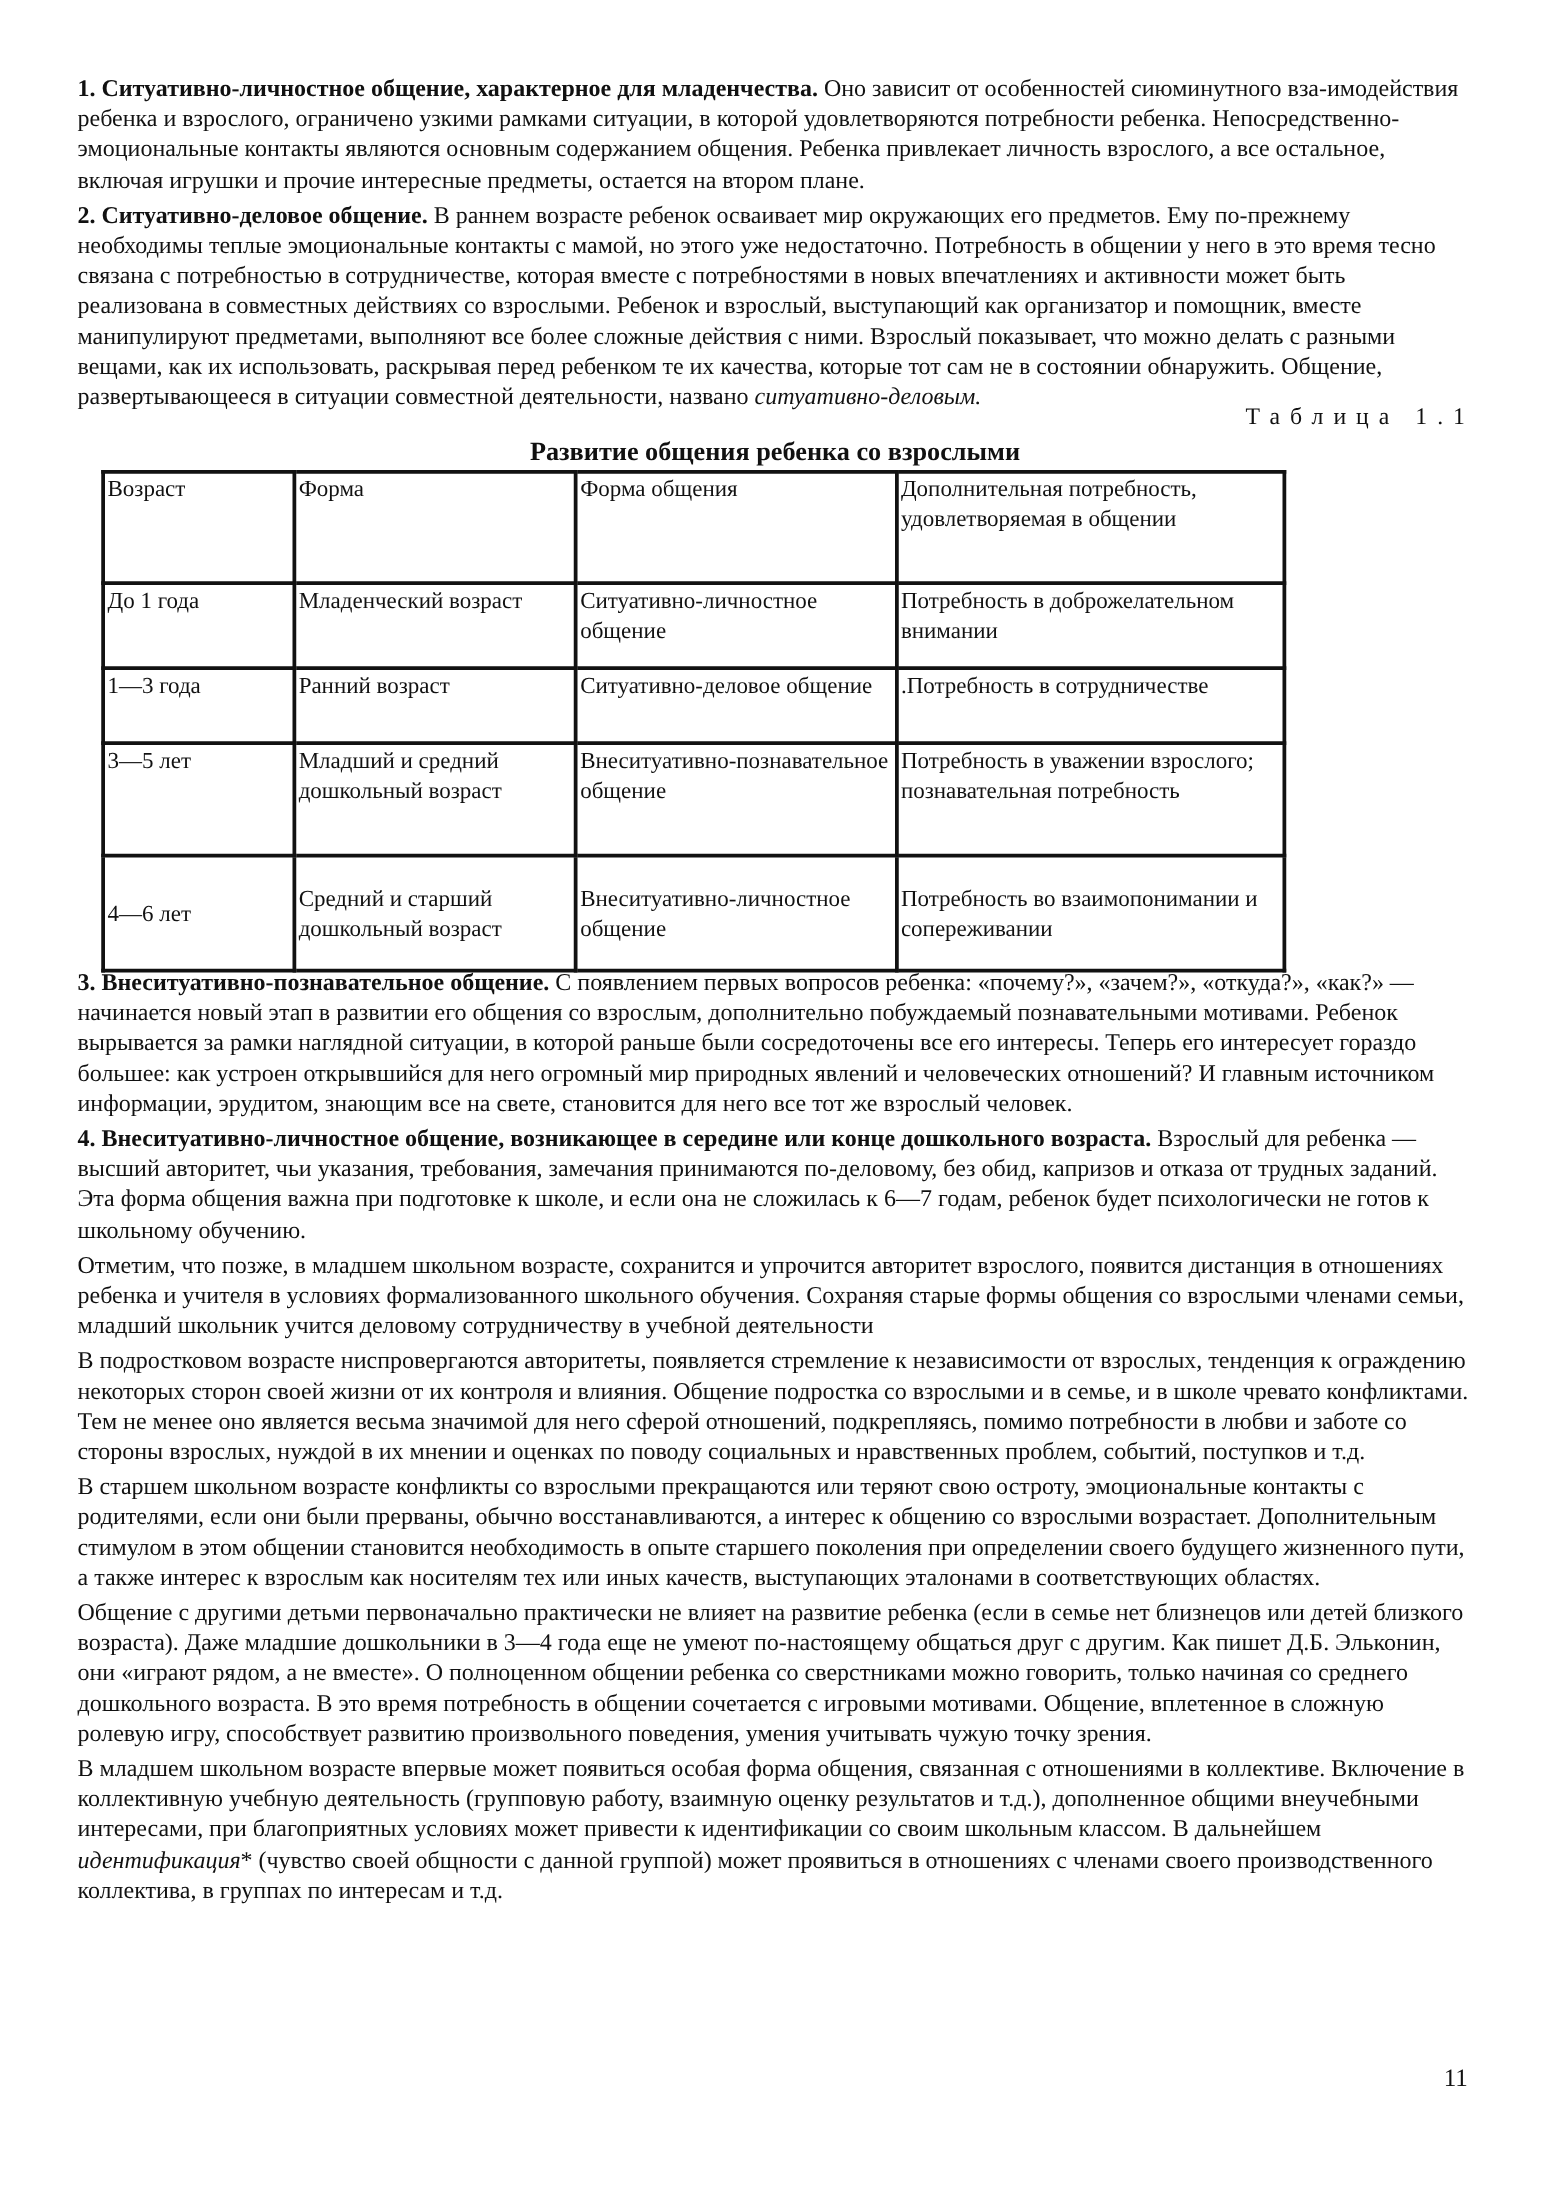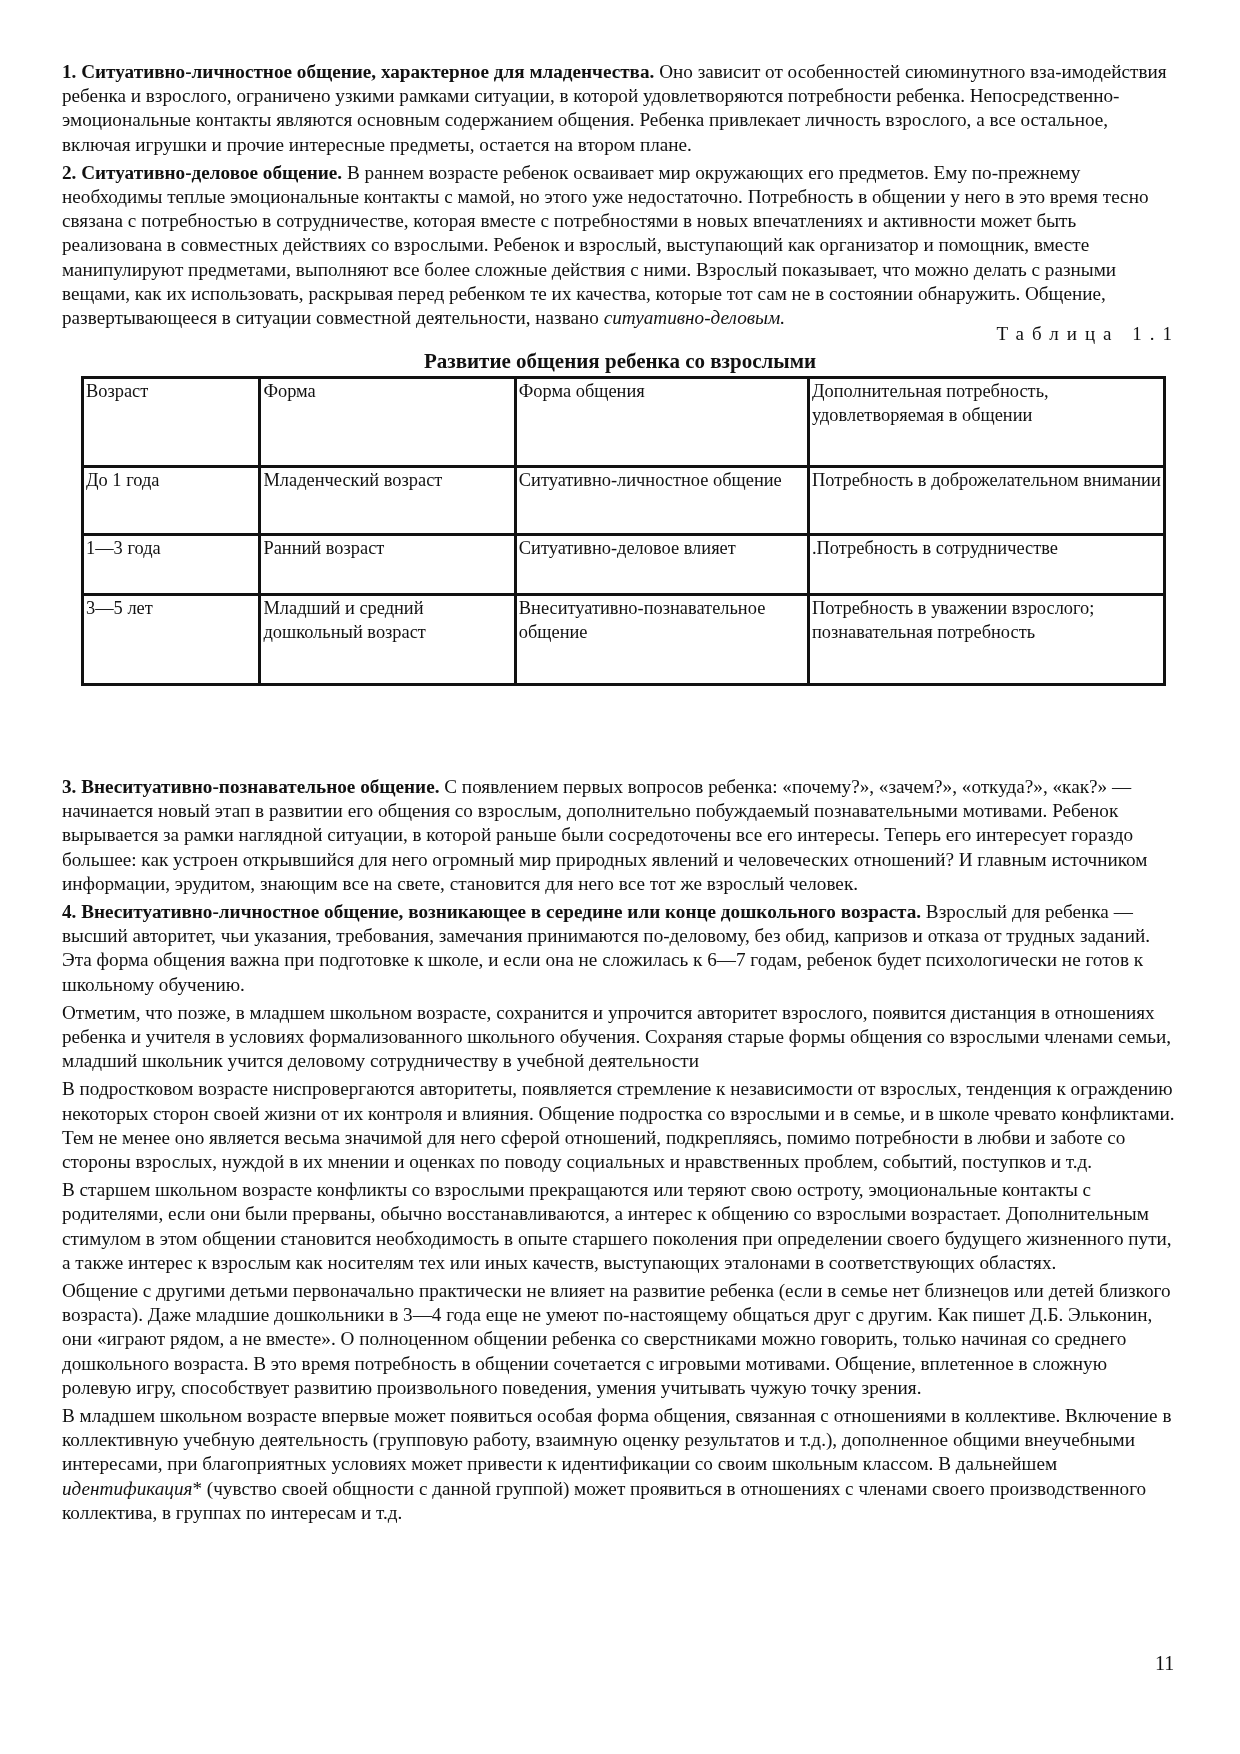--- a/index.html
+++ b/index.html
@@ -21,21 +21,21 @@
   .table-label {
     position: absolute; top: 323px; right: 60px;
     font-size: 19px; letter-spacing: 8px;
   }
   .table-title {
     position: absolute; top: 349px; left: 0; width: 1240px; text-align: center;
     font-size: 21px; font-weight: bold; line-height: 24px;
   }
   table.dev {
     position: absolute; top: 376px; left: 81px;
-    border-collapse: collapse; width: 1085px;
+    border-collapse: collapse; width: 948px;
     font-size: 18.4px; line-height: 24px;
   }
   table.dev td {
     border: 3px solid #111111; vertical-align: top; padding: 0 2px;
   }
   table.dev td.mid { vertical-align: middle; }
   #block-bottom { top: 771px; }
   .page-number {
     position: absolute; top: 1652px; left: 1155px;
     font-size: 20px;
@@ -70,28 +70,34 @@
     </tr>
     <tr style="height:68px">
       <td>До 1 года</td>
       <td>Младенческий возраст</td>
       <td>Ситуативно-личностное общение</td>
       <td>Потребность в доброжелательном внимании</td>
     </tr>
     <tr style="height:60px">
       <td>1—3 года</td>
       <td>Ранний возраст</td>
-      <td>Ситуативно-деловое влияет</td>
+      <td>Ситуативно-деловое общение</td>
       <td>.Потребность в сотрудничестве</td>
     </tr>
     <tr style="height:90px">
       <td>3—5 лет</td>
       <td>Младший и средний дошкольный возраст</td>
       <td>Внеситуативно-познавательное общение</td>
       <td>Потребность в уважении взрослого; познавательная потребность</td>
+    </tr>
+    <tr style="height:92px">
+      <td class="mid">4—6 лет</td>
+      <td class="mid">Средний и старший дошкольный возраст</td>
+      <td class="mid">Внеситуативно-личностное общение</td>
+      <td class="mid">Потребность во взаимопонимании и сопереживании</td>
     </tr>
   </tbody>
     </table>
 
   <div class="textblock" id="block-bottom">
     <p><span class="b">3.  Внеситуативно-познавательное общение.</span><span> С появлением первых вопросов ребенка: «почему?», «зачем?», «откуда?», «как?» — начинается новый этап в развитии его общения со взрослым, дополнительно побуждаемый познавательными мотивами. Ребенок вырывается за рамки наглядной ситуации, в которой раньше были сосредоточены все его интересы. Теперь его интересует гораздо большее: как устроен открывшийся для него огромный мир природных явлений и человеческих отношений? И главным источником информации, эрудитом, знающим все на свете, становится для него все тот же взрослый человек.</span></p>
     <p><span class="b">4.  Внеситуативно-личностное общение, возникающее в середине или конце дошкольного возраста.</span><span> Взрослый для ребенка — высший авторитет, чьи указания, требования, замечания принимаются по-деловому, без обид, капризов и отказа от трудных заданий. Эта форма общения важна при подготовке к школе, и если она не сложилась к 6—7 годам, ребенок будет психологически не готов к школьному обучению.</span></p>
     <p>Отметим, что позже, в младшем школьном возрасте, сохранится и упрочится авторитет взрослого, появится дистанция в отношениях ребенка и учителя в условиях формализованного школьного обучения. Сохраняя старые формы общения со взрослыми членами семьи, младший школьник учится деловому сотрудничеству в учебной деятельности</p>
     <p>В подростковом возрасте ниспровергаются авторитеты, появляется стремление к независимости от взрослых, тенденция к ограждению некоторых сторон своей жизни от их контроля и влияния. Общение подростка со взрослыми и в семье, и в школе чревато конфликтами. Тем не менее оно является весьма значимой для него сферой отношений, подкрепляясь, помимо потребности в любви и заботе со стороны взрослых, нуждой в их мнении и оценках по поводу социальных и нравственных проблем, событий, поступков и т.д.</p>
     <p>В старшем школьном возрасте конфликты со взрослыми прекращаются или теряют свою остроту, эмоциональные контакты с родителями, если они были прерваны, обычно восстанавливаются, а интерес к общению со взрослыми возрастает. Дополнительным стимулом в этом общении становится необходимость в опыте старшего поколения при определении своего будущего жизненного пути, а также интерес к взрослым как носителям тех или иных качеств, выступающих эталонами в соответствующих областях.</p>

